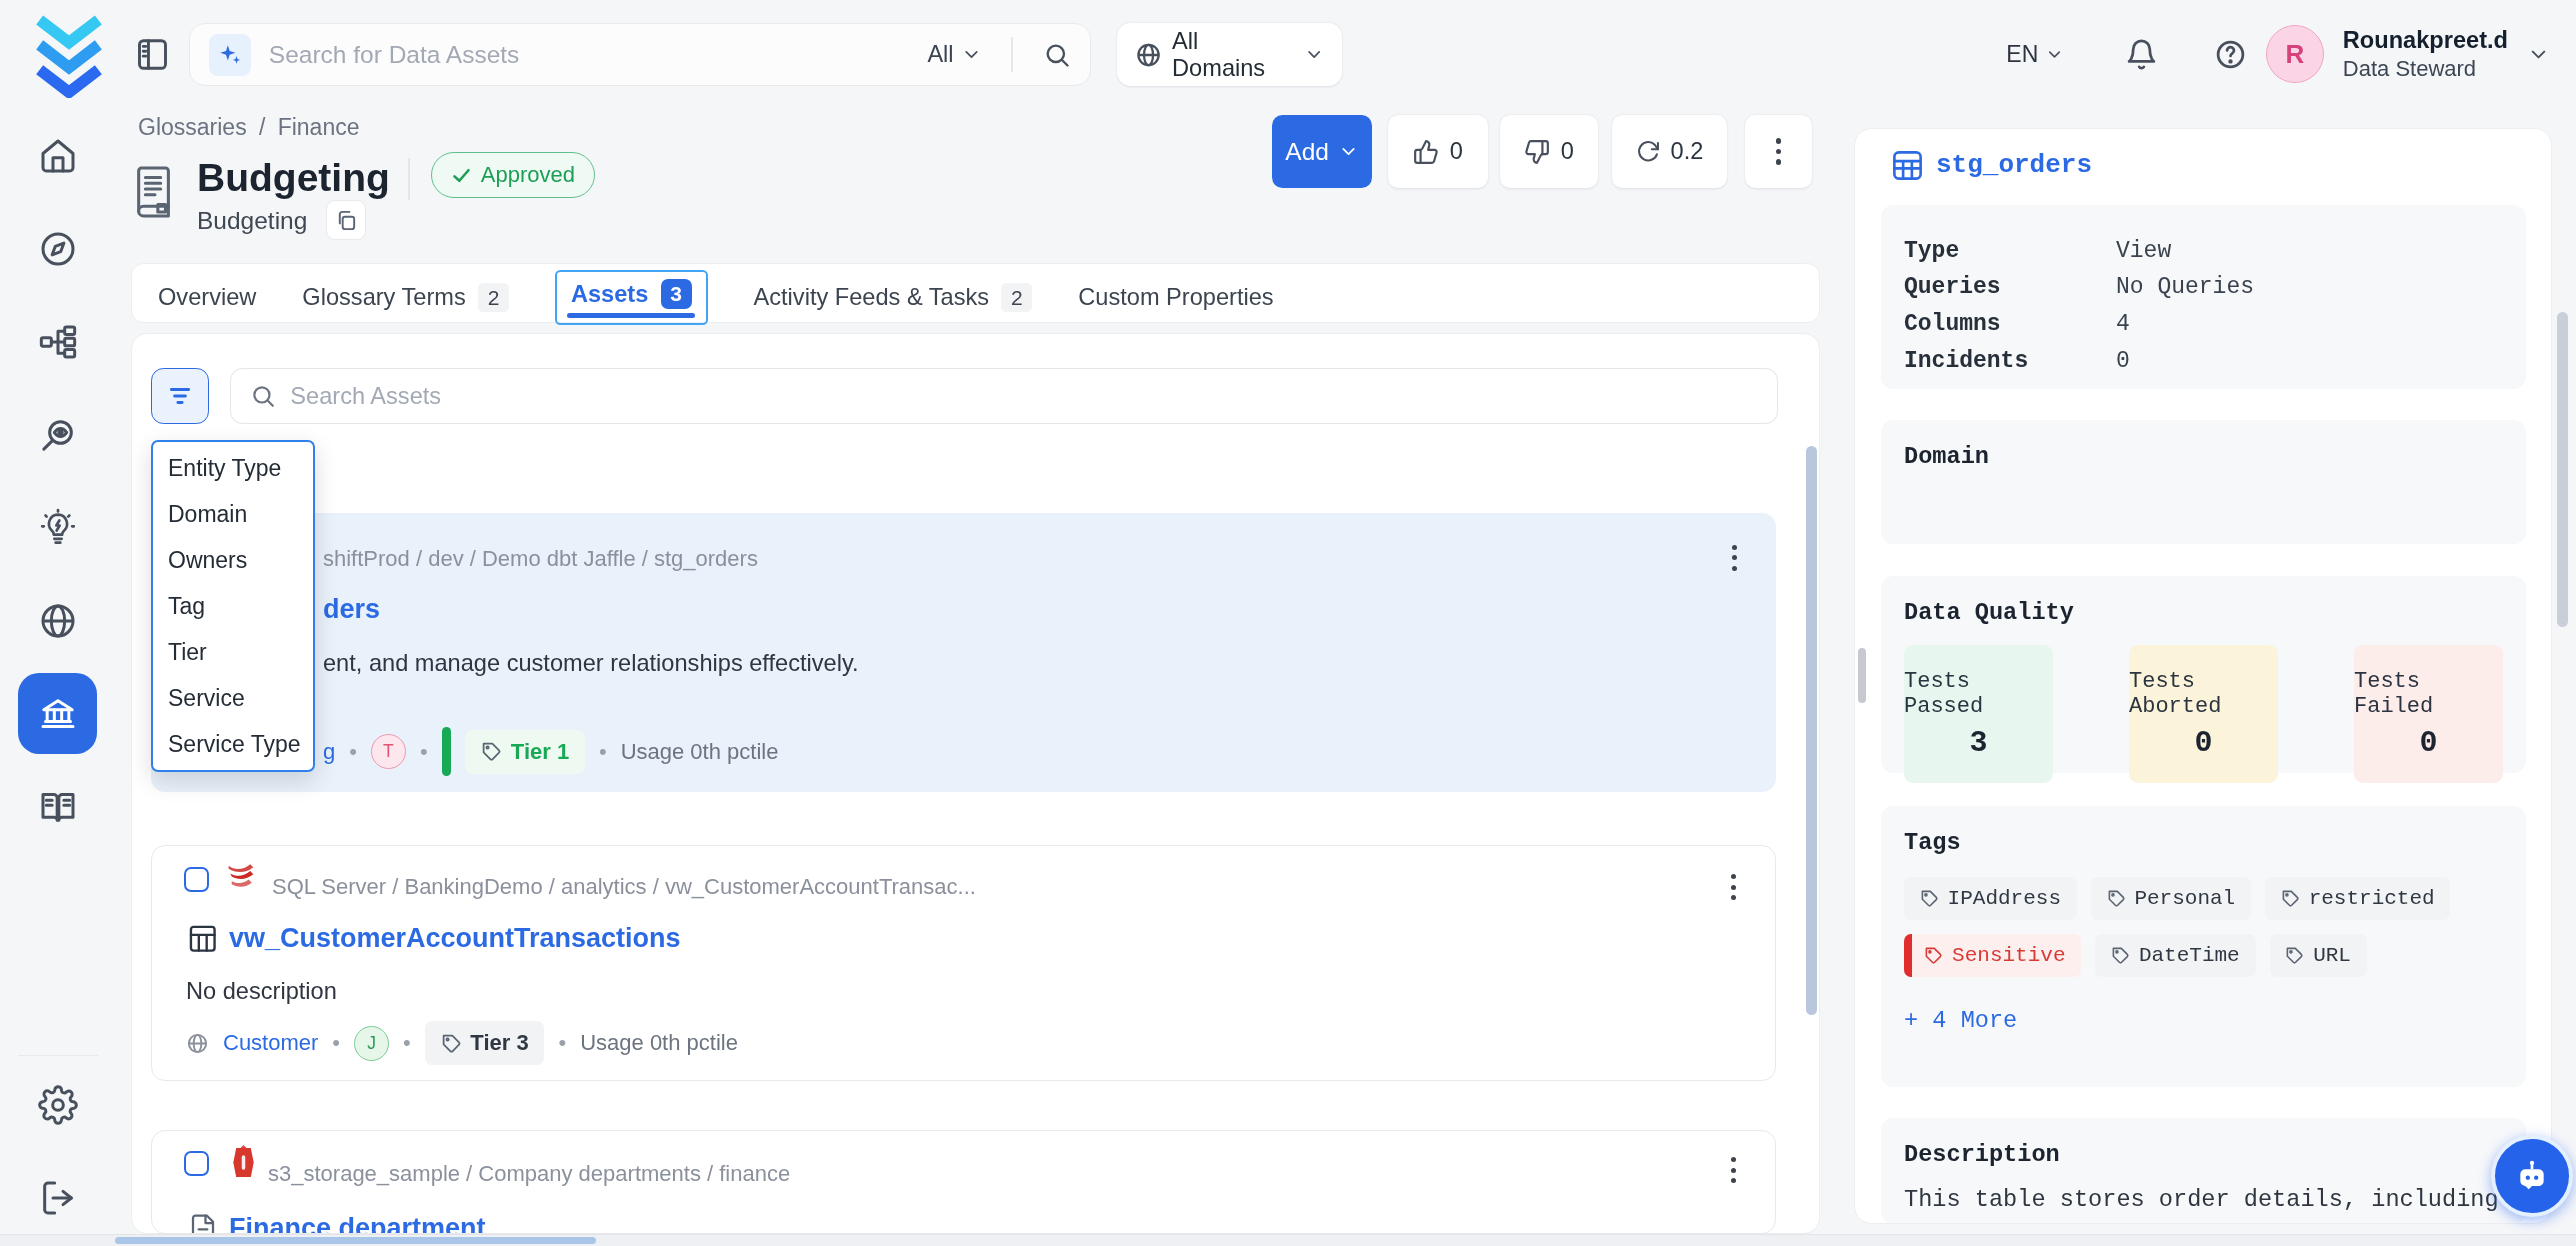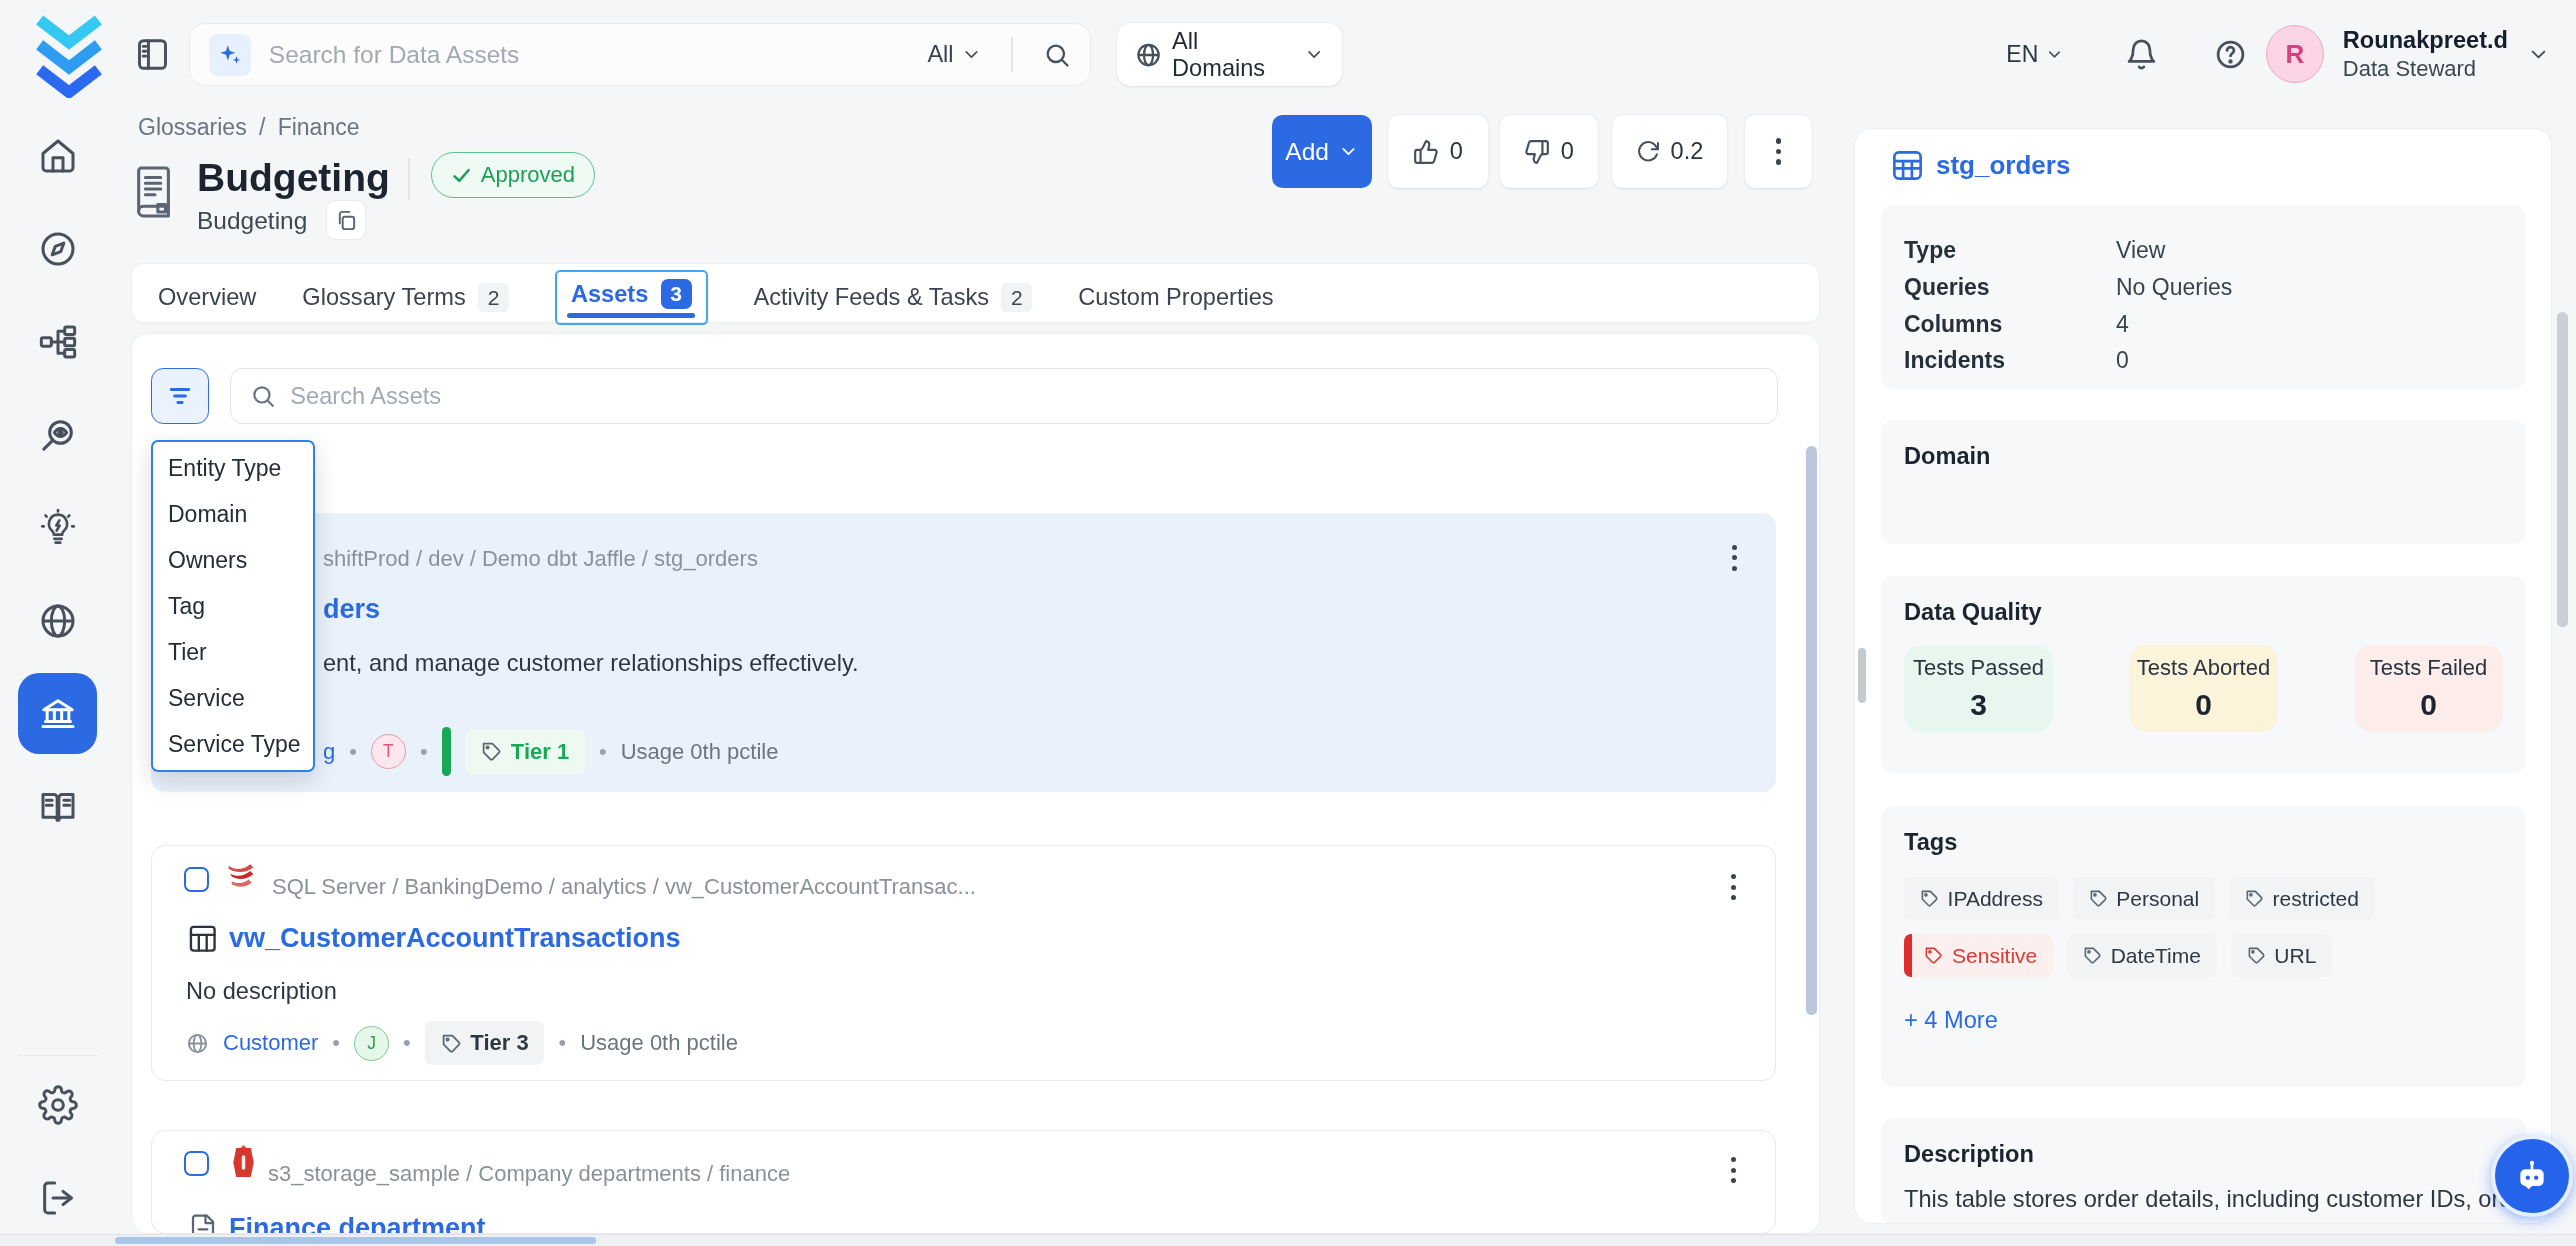--- a/index.html
+++ b/index.html
@@ -81,26 +81,26 @@
   .tier1{background:#eef9f1;color:#18a957;font-weight:bold;}
   .tier3{background:#f2f3f5;color:#2f3842;font-weight:bold;}
   .greenbar{width:9.6px;height:49px;background:#18a957;border-radius:4.4px;}
   .checkbox{width:25.4px;height:25.4px;border:2.6px solid #2b6ae3;border-radius:7px;background:#fff;box-sizing:border-box;}
   
   .dropdown{left:151px;top:440px;width:164px;height:332px;background:#fff;border:2.6px solid #2f80ed;border-radius:7px;
             box-shadow:0 8.8px 24.5px rgba(0,0,0,.14);box-sizing:border-box;z-index:30;padding-top:3.5px;}
   .ddi{height:46px;display:flex;align-items:center;padding-left:15px;font-size:23px;color:#242c36;}
   
   .rpanel{left:1854px;top:128px;width:698px;height:1096px;background:#fff;border:0.9px solid #eceef0;border-radius:17.5px;
-          box-sizing:border-box;overflow:hidden;}
+          box-sizing:border-box;overflow:hidden;font-family:Liberation Mono, monospace;}
   .rcard{position:absolute;left:26px;width:645px;background:#f7f8fa;border-radius:12.3px;box-sizing:border-box;}
   .rhead{font-size:23.6px;font-weight:bold;color:#1c2430;}
   .ilabel{font-size:23px;font-weight:bold;color:#27303a;}
   .ivalue{font-size:23px;color:#39424e;}
-  .tile{width:149px;height:87px;border-radius:18px;display:flex;flex-direction:column;align-items:center;justify-content:center;gap:7px;}
+  .tile{width:149px;height:138px;border-radius:9px;display:flex;flex-direction:column;align-items:center;justify-content:center;gap:7px;}
   .tile .tl{font-size:22px;color:#2b3440;}
   .tile .tv{font-size:30px;font-weight:bold;color:#1c2430;}
   .tagpill{height:43px;background:#f2f3f5;border-radius:7px;display:flex;align-items:center;gap:8.8px;
            padding:0 15.8px;font-size:21px;color:#2f3842;}
   .tagpill.sensitive{background:#fdefee;color:#d93a36;border-left:8.8px solid #e02d2d;padding-left:12.3px;}
   
   .sb{position:absolute;border-radius:6.1px;}
   
   .chatbot{left:2491px;top:1135px;width:74px;height:74px;border-radius:50%;background:#2563eb;
            border:4.4px solid #e4efff;box-shadow:0 3.5px 12.3px rgba(37,99,235,.45);display:flex;align-items:center;justify-content:center;z-index:40;}

